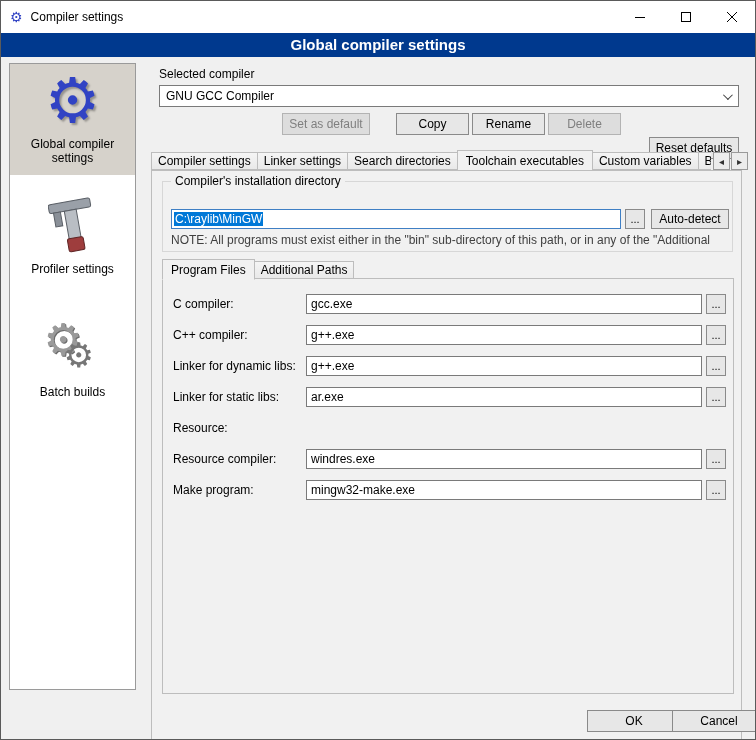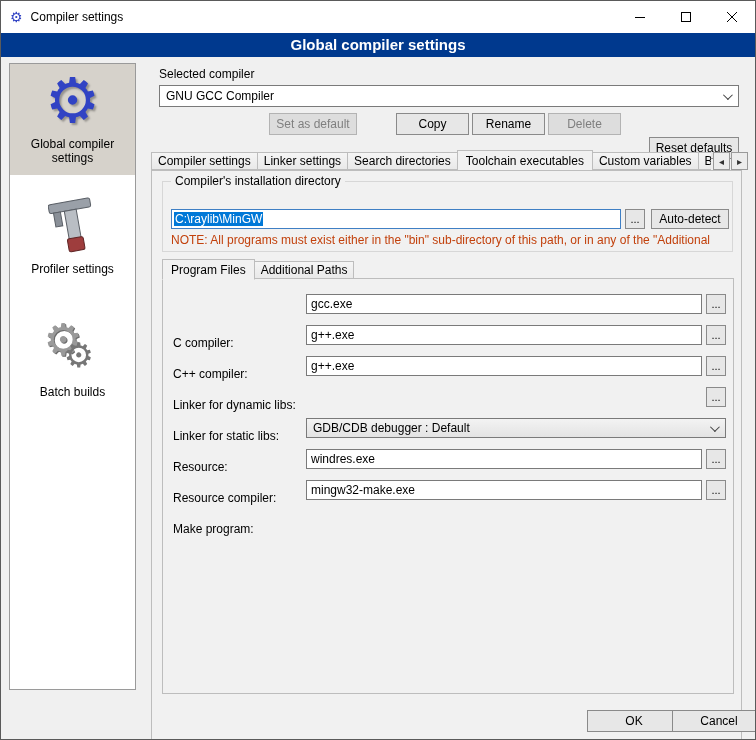--- a/index.html
+++ b/index.html
@@ -72,30 +72,30 @@
               border:1px solid #d7d7d7; }
   .glabel { position:absolute; top:-8px; left:8px; background:#f1f1f1; padding:0 4px; }
   .textbox { position:absolute; left:8px; top:27px; width:450px; height:20px; background:#fff;
              border:1px solid #3f7fc4; display:flex; align-items:center; padding:0 2px;
              overflow:hidden; white-space:nowrap; }
   .selection { background:#0078d7; color:#fff; padding:0 1px; }
   .dots { position:absolute; width:20px; height:20px; background:#e7e7e7;
           border:1px solid #8a8a8a; font-family:inherit; font-size:11px; line-height:10px;
           cursor:default; }
   .autodetect { position:absolute; left:488px; top:27px; width:78px; height:20px; }
-  .note { position:absolute; left:8px; top:51px; width:558px; color:#c2410c;
+  .note { position:absolute; left:8px; top:51px; width:558px; color:#404040;
           white-space:nowrap; overflow:hidden; }
 
   
   .subtabstrip { position:absolute; left:10px; top:87px; height:21px; display:flex;
                  align-items:flex-end; z-index:2; }
   .subpanel { position:absolute; left:10px; top:107px; width:572px; height:416px;
               background:#f1f1f1; border:1px solid #bdbdbd; }
   .frow { position:absolute; left:0; width:100%; height:20px; }
-  .flabel { position:absolute; left:10px; line-height:20px;margin-top:39px; }
+  .flabel { position:absolute; left:10px; line-height:20px; }
   .tin { position:absolute; left:143px; width:396px; height:20px; background:#fff;
          border:1px solid #7a7a7a; padding:0 4px; font-family:inherit; font-size:12px; }
   .frow .dots { left:543px; top:0; }
   .debugger-combo { position:absolute; left:143px; top:0; width:420px; height:20px;
                     background:linear-gradient(#f3f3f3,#e3e3e3); }
 
   
   .footer-btn { position:absolute; width:94px; }
 </style>
 </head>
@@ -155,21 +155,21 @@
 
   <div class="main">
 
     <span class="sel-label">Selected compiler</span>
 
     <div class="combo compiler-combo">
       <span>GNU GCC Compiler</span>
       <span class="chev"></span>
     </div>
 
-    <button class="btn abs disabled" style="left:118px;top:50px;width:88px;">Set as default</button>
+    <button class="btn abs disabled" style="left:131px;top:50px;width:88px;">Set as default</button>
     <button class="btn abs" style="left:245px;top:50px;width:73px;">Copy</button>
     <button class="btn abs" style="left:321px;top:50px;width:73px;">Rename</button>
     <button class="btn abs disabled" style="left:397px;top:50px;width:73px;">Delete</button>
     <button class="btn abs" style="left:498px;top:50px;width:90px;margin-top:24px;">Reset defaults</button>
 
     <div class="tabstrip">
       <div class="tab">Compiler settings</div>
       <div class="tab">Linker settings</div>
       <div class="tab">Search directories</div>
       <div class="tab active">Toolchain executables</div>
@@ -211,29 +211,26 @@
         </div>
 
         <div class="frow" style="top:77px;">
           <span class="flabel">Linker for dynamic libs:</span>
           <input class="tin" value="g++.exe" style="">
           <button class="dots">...</button>
         </div>
 
         <div class="frow" style="top:108px;">
           <span class="flabel">Linker for static libs:</span>
+          <input class="tin" value="ar.exe" style="">
           <button class="dots">...</button>
         </div>
 
         <div class="frow" style="top:139px;">
           <span class="flabel">Resource:</span>
-          <div class="combo debugger-combo">
-            <span>GDB/CDB debugger : Default</span>
-            <span class="chev"></span>
-          </div>
         </div>
 
         <div class="frow" style="top:170px;">
           <span class="flabel">Resource compiler:</span>
           <input class="tin" value="windres.exe" style="">
           <button class="dots">...</button>
         </div>
 
         <div class="frow" style="top:201px;">
           <span class="flabel">Make program:</span>

